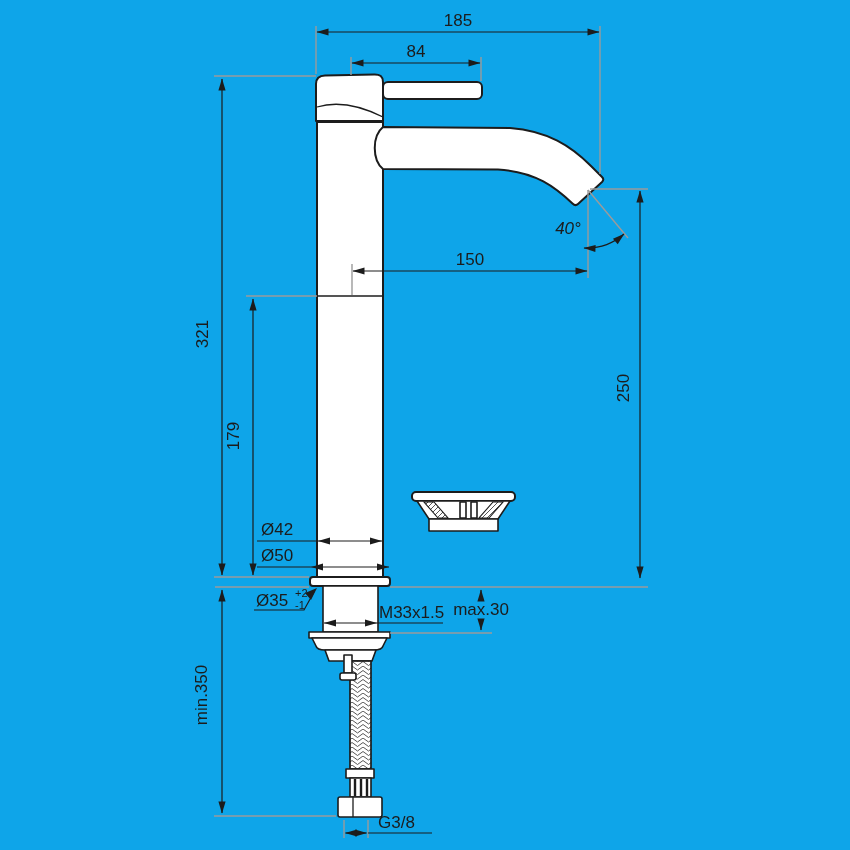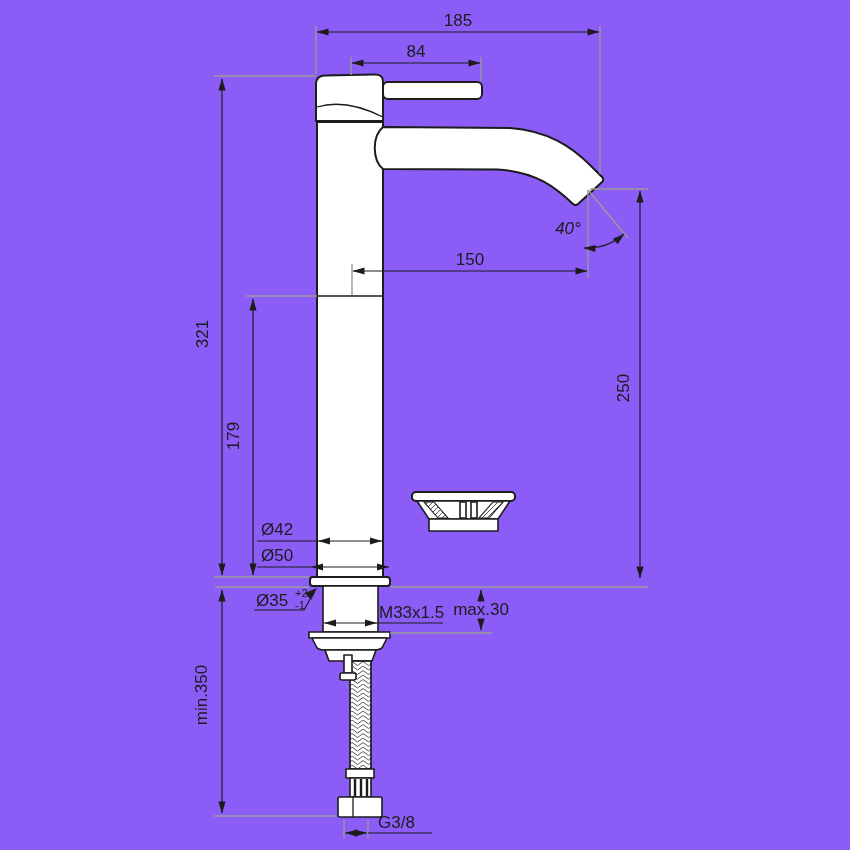--- a/index.html
+++ b/index.html
@@ -1,16 +1,16 @@
 <!DOCTYPE html>
 <html><head>
 <meta charset="utf-8">
 <style>
   html,body{margin:0;padding:0;background:#ffffff;}
-  .canvas{position:relative;width:850px;height:850px;background:#8b5cf6;overflow:hidden;}
+  .canvas{position:relative;width:850px;height:850px;background:#0ea5e9;overflow:hidden;}
   svg{display:block;}
   text{font-family:"Liberation Sans","DejaVu Sans",sans-serif;fill:#1c1c1c;}
   .dim{font-size:17px;}
   .tol{font-size:11px;}
   .ang{font-size:17px;font-style:italic;}
   .outline{fill:#ffffff;stroke:#1c1c1c;stroke-width:2;stroke-linejoin:round;}
   .thin{fill:none;stroke:#1c1c1c;stroke-width:1.3;}
   .part{fill:#ffffff;stroke:#1c1c1c;stroke-width:1.6;stroke-linejoin:round;}
   .ext{fill:none;stroke:#9b9b9b;stroke-width:1.4;}
   .dimline{fill:none;stroke:#1c1c1c;stroke-width:1.2;}

